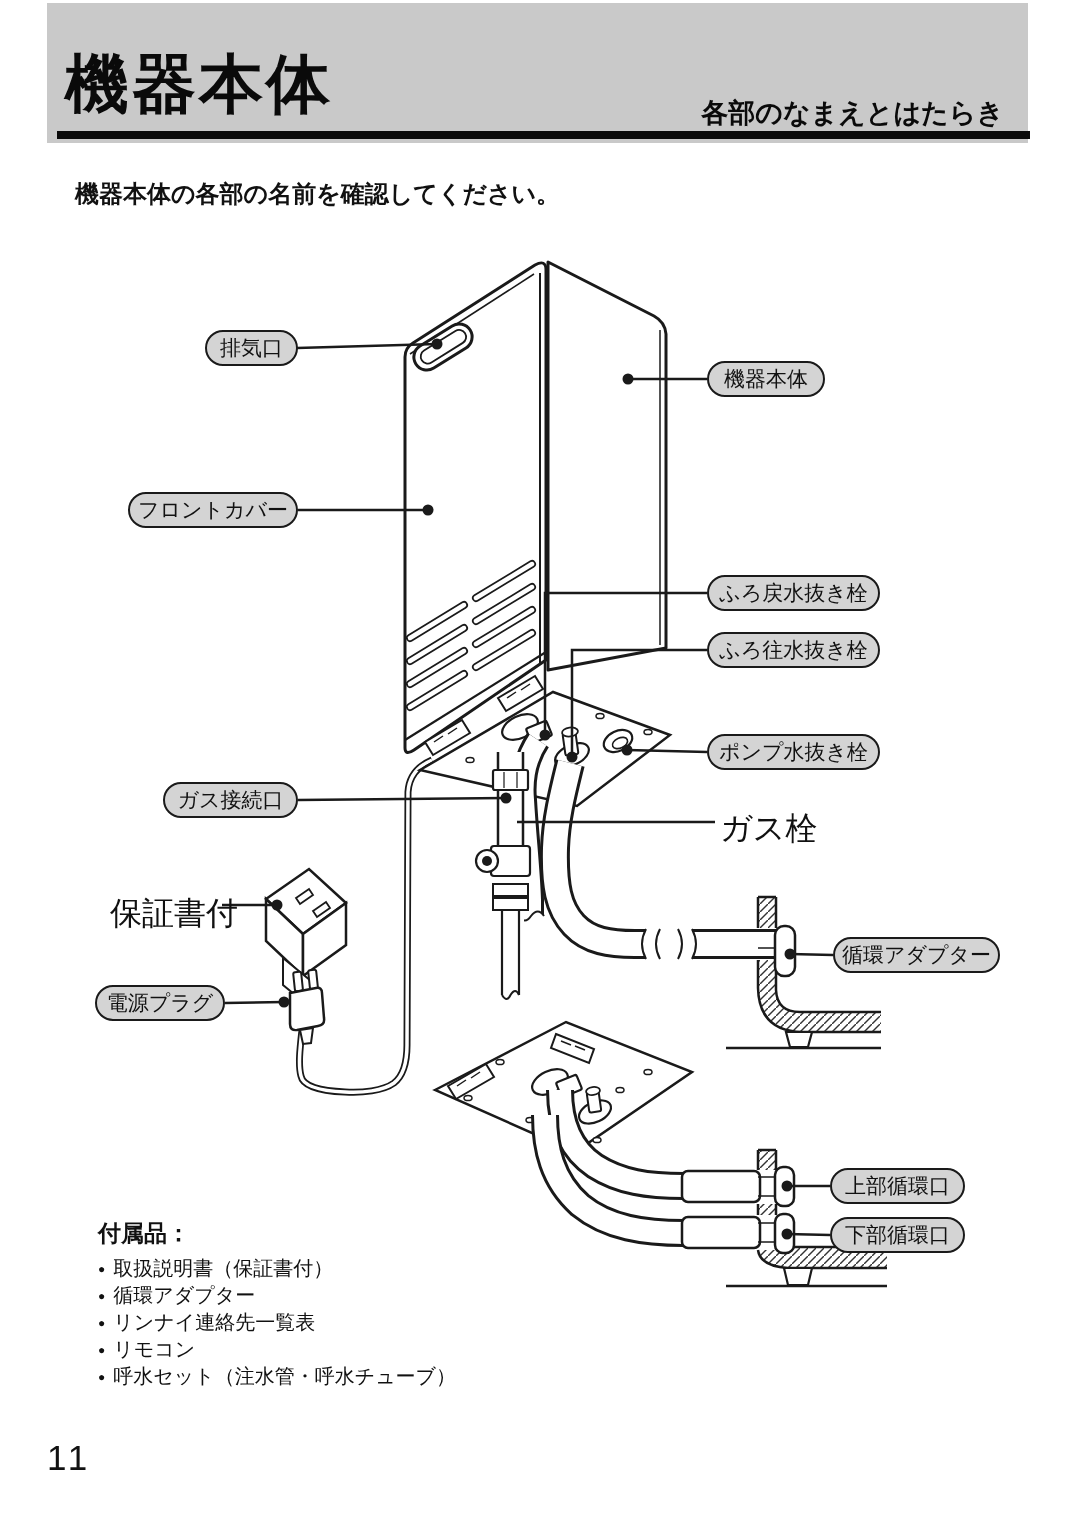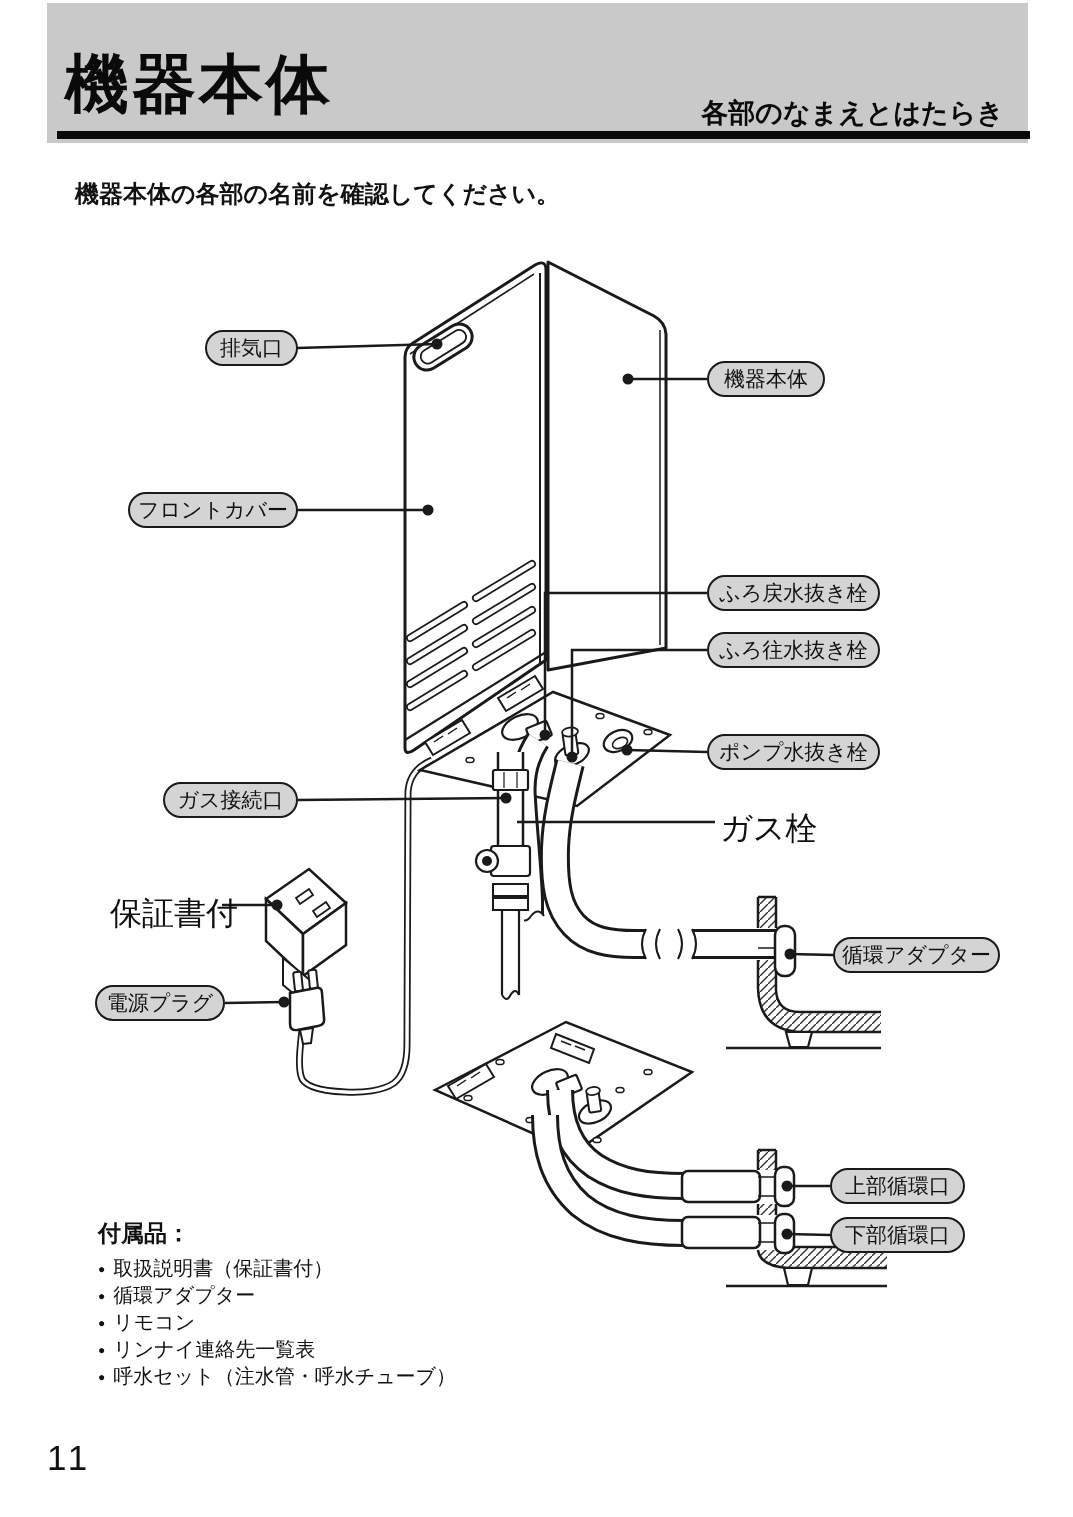--- a/index.html
+++ b/index.html
@@ -281,20 +281,20 @@
   <div class="pill lbl-upper-port">上部循環口</div>
   <div class="pill lbl-lower-port">下部循環口</div>
   <div class="plain-label lbl-gas-valve">ガス栓</div>
   <div class="plain-label lbl-outlet">保証書付</div>
 
   <div class="accessories">
     <p class="acc-head">付属品：</p>
     <ul class="acc-list">
       <li>取扱説明書（保証書付）</li>
       <li>循環アダプター</li>
+      <li>リンナイ連絡先一覧表</li>
       <li>リモコン</li>
-      <li>リンナイ連絡先一覧表</li>
       <li>呼水セット（注水管・呼水チューブ）</li>
     </ul>
   </div>
 
   <div class="page-number">11</div>
 </div>
 
 </body></html>

